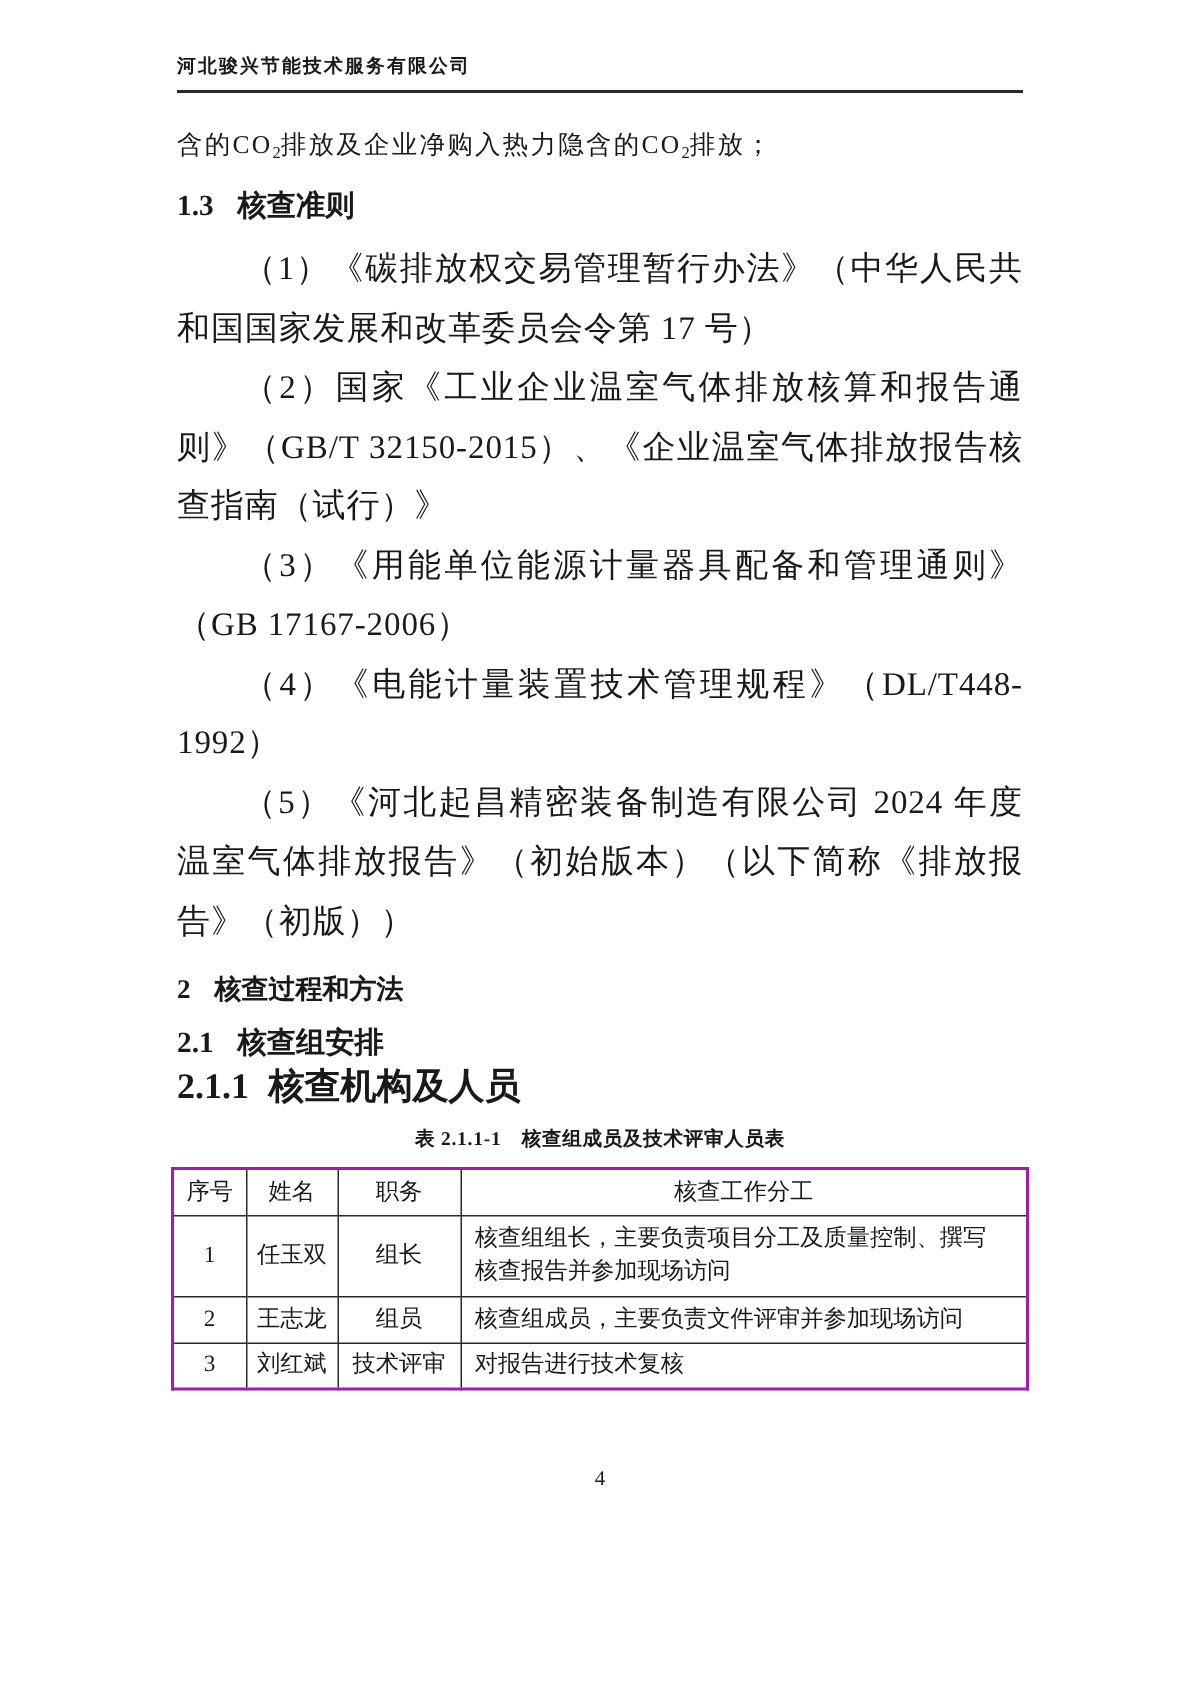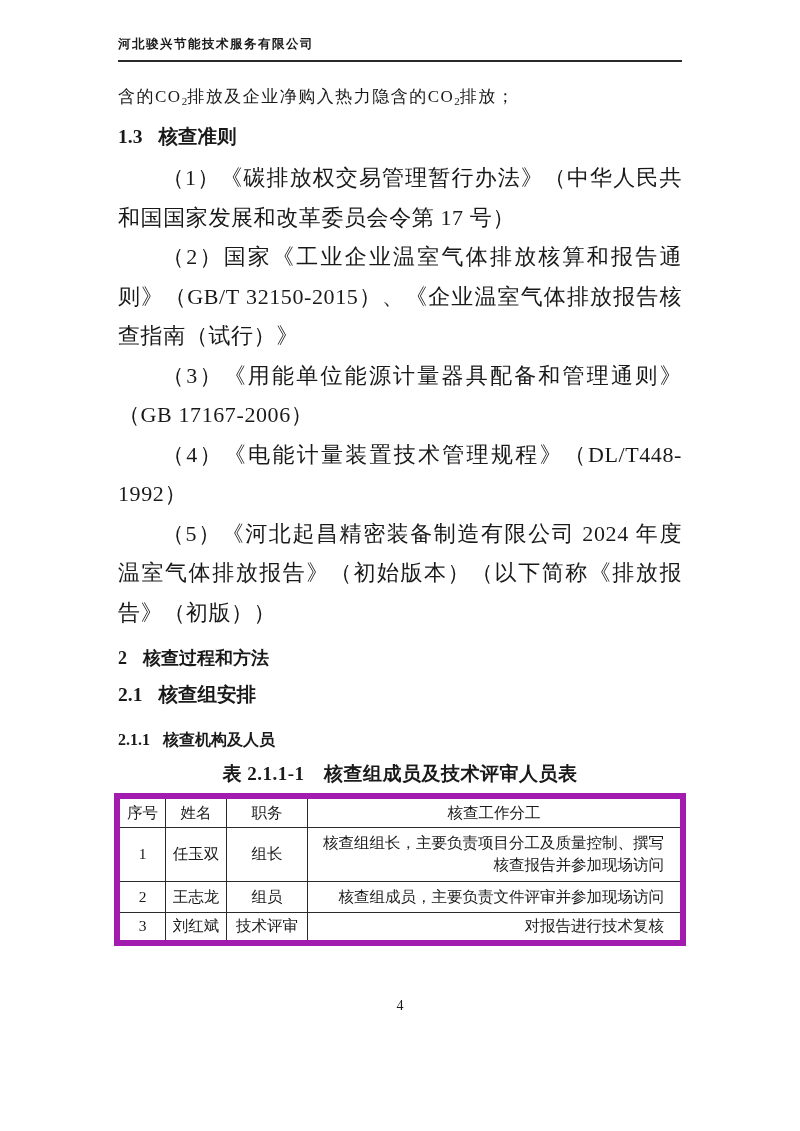--- a/index.html
+++ b/index.html
@@ -44,22 +44,22 @@
     line-height: 26px;
     font-weight: bold;
   }
   h1.sec-2 {
     margin-top: 12px;
     font-size: 18px;
     line-height: 28px;
     font-weight: bold;
   }
   h3.sec-211 {
-    margin-top: 20px;
-    font-size: 16px;
+    margin-top: 4px;
+    font-size: 24px;
     line-height: 24px;
     font-weight: bold;
   }
   .hnum { margin-right: 16px; }
   .sec-211 .hnum { margin-right: 13px; }
   
   .ref-list { margin-top: 8px; }
   .ref-item {
     font-size: 22px;
     line-height: 39.5px;
@@ -73,45 +73,45 @@
     font-size: 17px;
     line-height: 36px;
     text-align: justify;
     text-indent: 2em;
     letter-spacing: 0.6px;
   }
   
   .table-title {
     margin-top: 10px;
     text-align: center;
-    font-size: 19px;
+    font-size: 13px;
     line-height: 24px;
     font-weight: bold;
     letter-spacing: 0.5px;
   }
   table.team {
     margin-top: 7px;
     width: calc(100% + 8px);
     margin-left: -4px;
     border-collapse: collapse;
-    border: 6px solid #a21caf;
+    border: 2px solid #a21caf;
     font-size: 15.5px;
   }
   table.team td, table.team th {
     border: 1.4px solid #2b2b2b;
     font-weight: normal;
     text-align: center;
     vertical-align: middle;
     padding: 2px 4px;
     line-height: 22px;
   }
   table.team tr { height: 31px; }
   table.team tr.tall { height: 54px; }
   table.team td.duty {
-    text-align: right;
+    text-align: left;
     padding-left: 9px;
     padding-right: 16px;
   }
   .col-seq  { width: 8.6%; }
   .col-name { width: 10.7%; }
   .col-role { width: 14.4%; }
   .col-duty { width: 66.3%; }
   
   .page-num {
     margin-top: 52px;

